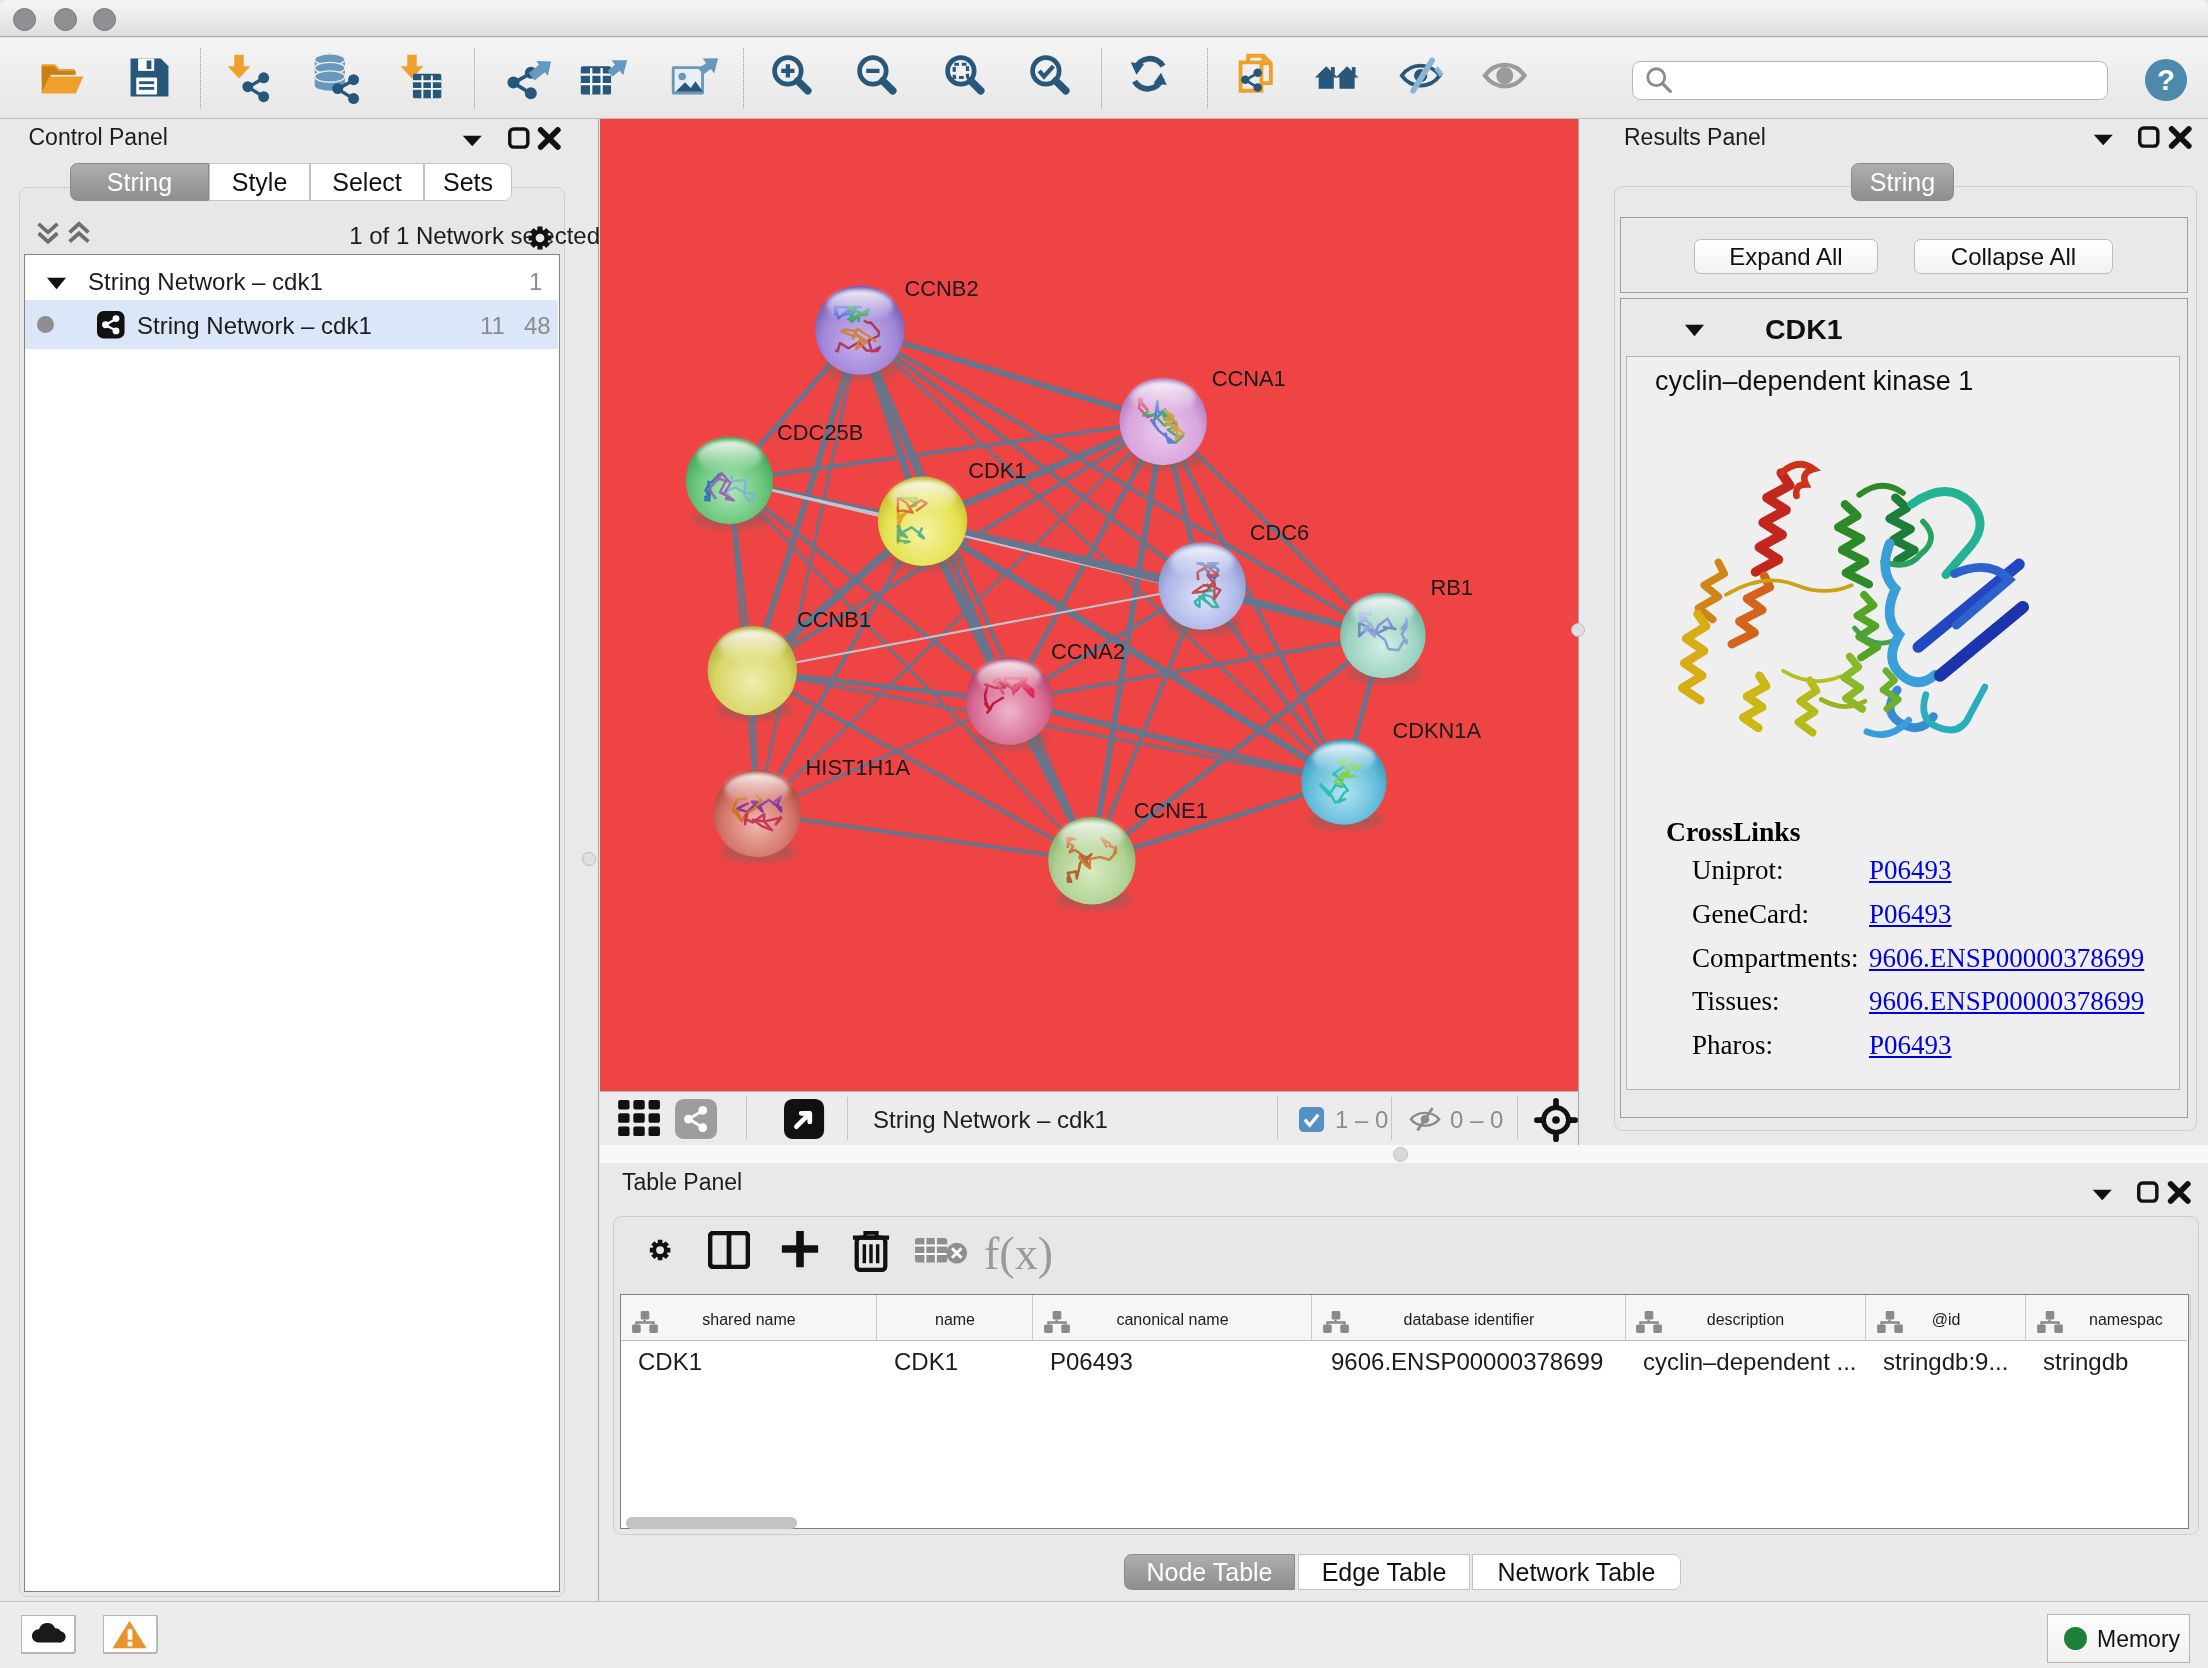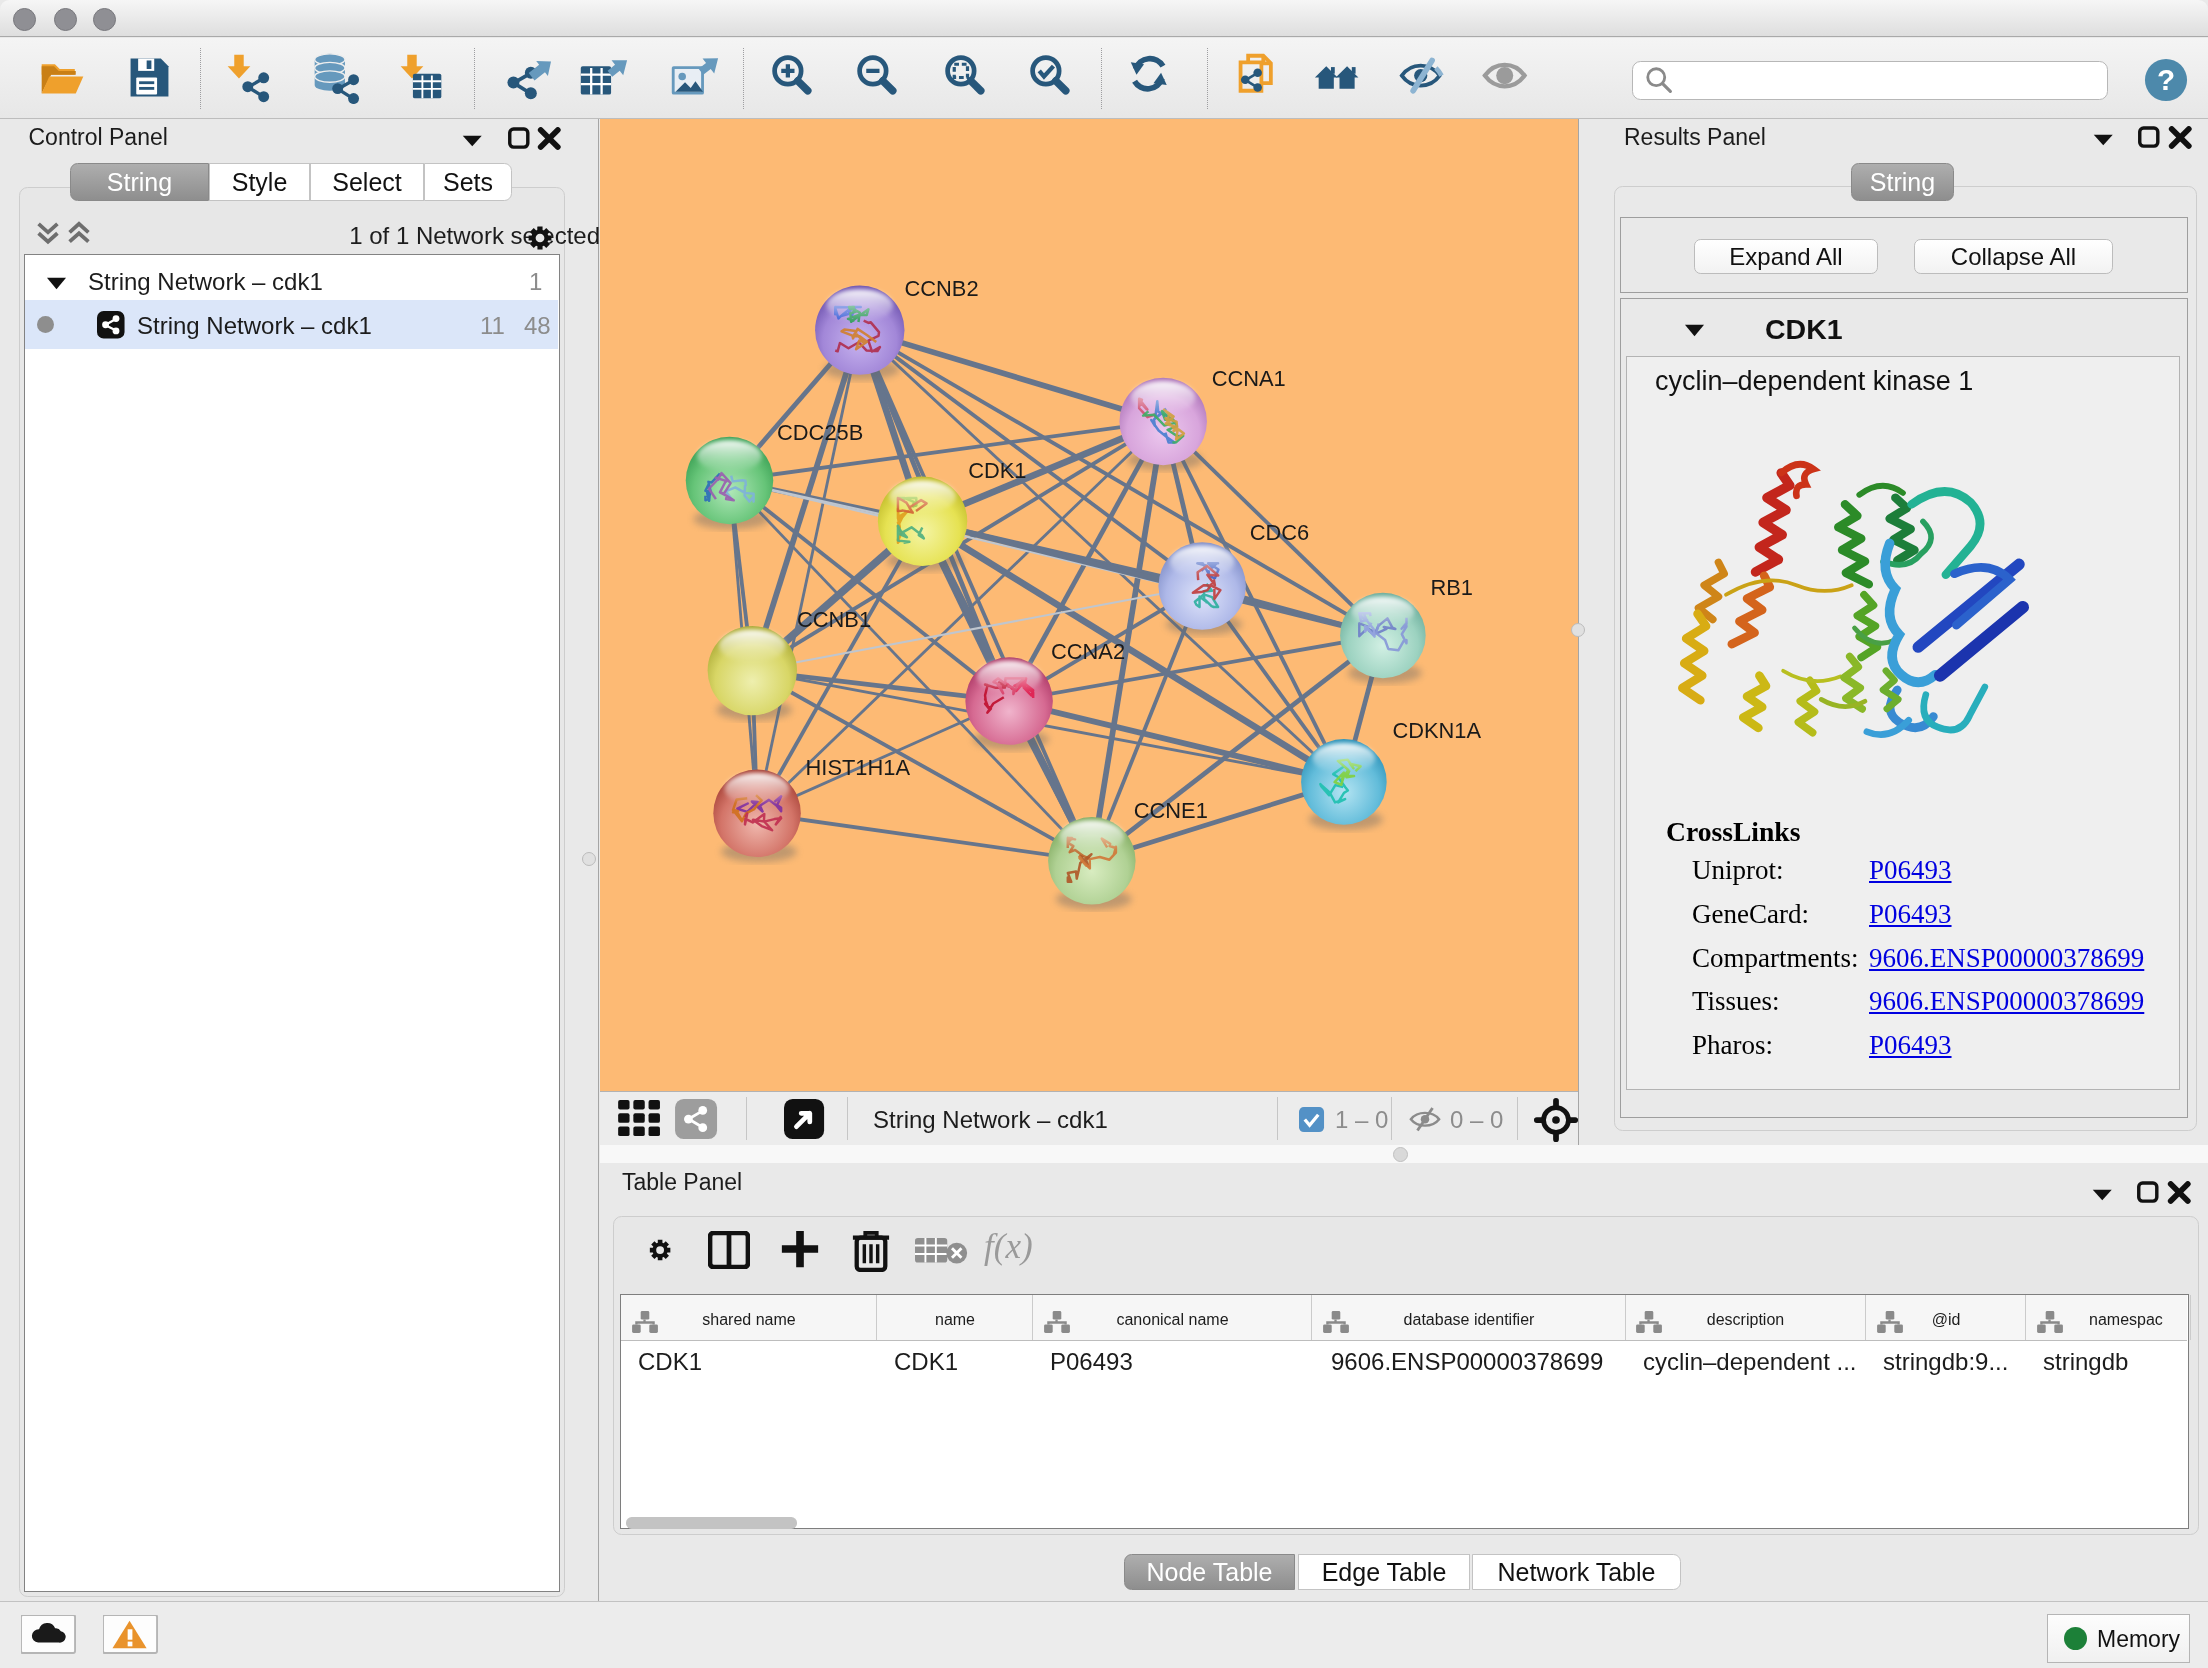--- a/index.html
+++ b/index.html
@@ -20,21 +20,21 @@
 .panelbox{position:absolute;background:#e7e7e7;border:1px solid #cdcdcd;border-radius:8.6px}
 #netlist{left:24px;top:135px;width:536px;height:1338px;background:#fff;border:1.9px solid #828282}
 .rowtxt{font-size:24px;color:#1c1c1c}
 .graytxt{color:#8c8c8c}
 #rpanel{left:1579px;top:119px;width:630px;height:1026px;background:#e9e9e9}
 #rpdivider{left:1578px;top:119px;width:1px;height:1026px;background:#a5a5a5}
 .btn{position:absolute;background:linear-gradient(#ffffff,#f2f2f2);border:1px solid #bcbcbc;border-radius:6.7px;
  font-size:24px;color:#111;text-align:center}
 .serif{font-family:"Liberation Serif",serif}
 .link{color:#0000e0;text-decoration:underline}
-#canvas{left:600px;top:119px;width:1009px;height:972px;background:#fdba74}
+#canvas{left:600px;top:119px;width:1009px;height:972px;background:#ef4444}
 #netbar{left:600px;top:1091px;width:978px;height:54px;background:#ececec;border-top:1px solid #b2b2b2}
 .nbsep{top:5.7px;height:43px;width:1px;background:#c6c6c6}
 #splitstrip{left:600px;top:1145px;width:1608px;height:18px;background:#f8f8f8}
 #tpanel{left:600px;top:1163px;width:1608px;height:438px;background:#e9e9e9}
 #statusbar{left:0;top:1601px;width:2208px;height:68px;background:#ececec;border-top:1px solid #c2c2c2}
 .sbtn{position:absolute;background:linear-gradient(#fdfdfd,#f0f0f0);border:1.9px solid #b5b5b5}
 .hdrcell{position:absolute;top:0;height:100%;border-right:1px solid #cbcbcb;font-size:16px;color:#1c1c1c}
 </style></head>
 <body>
 <div id="titlebar" class="abs">
@@ -669,21 +669,21 @@
 <svg class="abs" style="left:915px;top:1236px" width="55" height="28.5" viewBox="0 0 58 30">
     <g fill="#8f8f8f">
       <rect x="0" y="2" width="34" height="26" rx="3"></rect>
       <g stroke="#fff" stroke-width="2">
         <path d="M0 10 h34 M0 19 h34 M11 2 v26 M22 2 v26"></path>
       </g>
     </g>
     <circle cx="44" cy="18" r="11" fill="#8f8f8f"></circle>
     <path d="M39 13 49 23 M49 13 39 23" stroke="#fff" stroke-width="3"></path>
   </svg>
-<div class="abs serif" style="left:984px;top:1227px;font-size:35px;font-style:italic;color:#9a9a9a">f(x)</div>
+<div class="abs serif" style="left:984px;top:1227px;font-size:46px;color:#9a9a9a">f(x)</div>
 <div class="abs" style="left:620px;top:1294px;width:1569px;height:235px;background:#fff;border:1.9px solid #7e7e7e;border-left:1px solid #7e7e7e">
   <div class="abs" style="left:0;top:0;width:1566px;height:46px;background:#f6f6f6;border-bottom:1px solid #bdbdbd">
       <div class="hdrcell" style="left:0px;width:256px">
         <svg class="abs" style="left:10.5px;top:16px" width="26" height="22" viewBox="0 0 27 23">
           <g fill="#8a8a8a">
             <rect x="9" y="0" width="9" height="9" rx="1.5"></rect>
             <rect x="0" y="14" width="9" height="9" rx="1.5"></rect>
             <rect x="18" y="14" width="9" height="9" rx="1.5"></rect>
             <path d="M13 9 v4 M4.5 14 v-2 h18 v2" stroke="#8a8a8a" stroke-width="2.4" fill="none"></path>
           </g>

